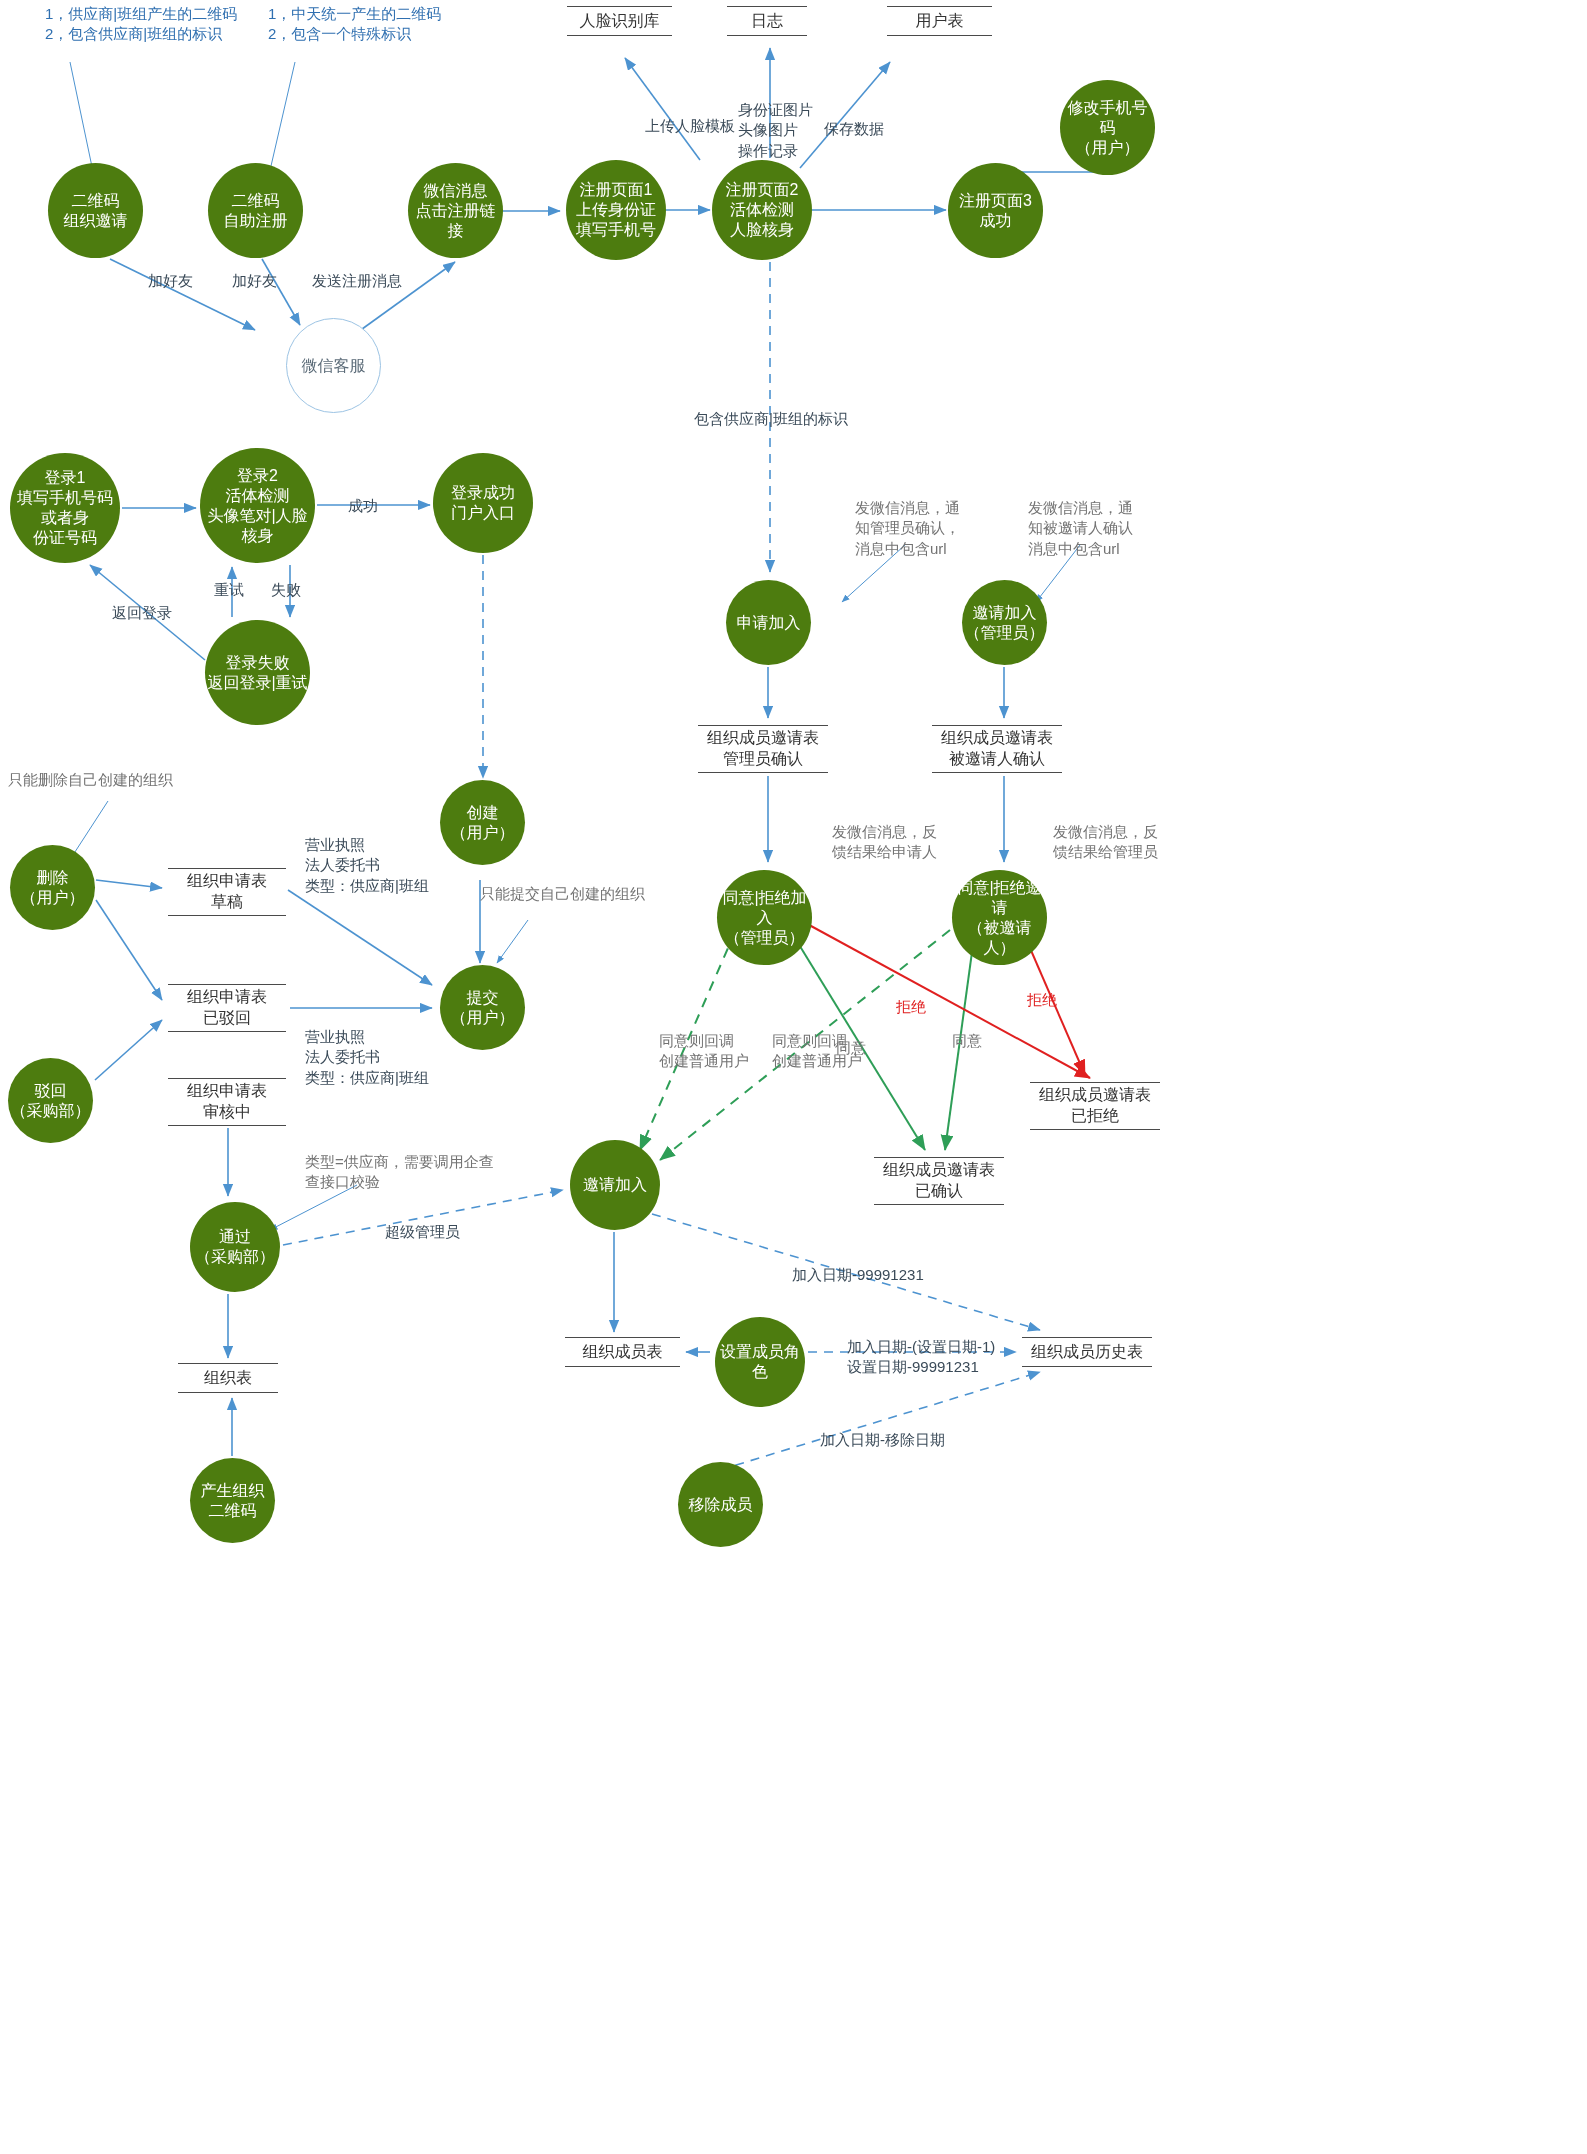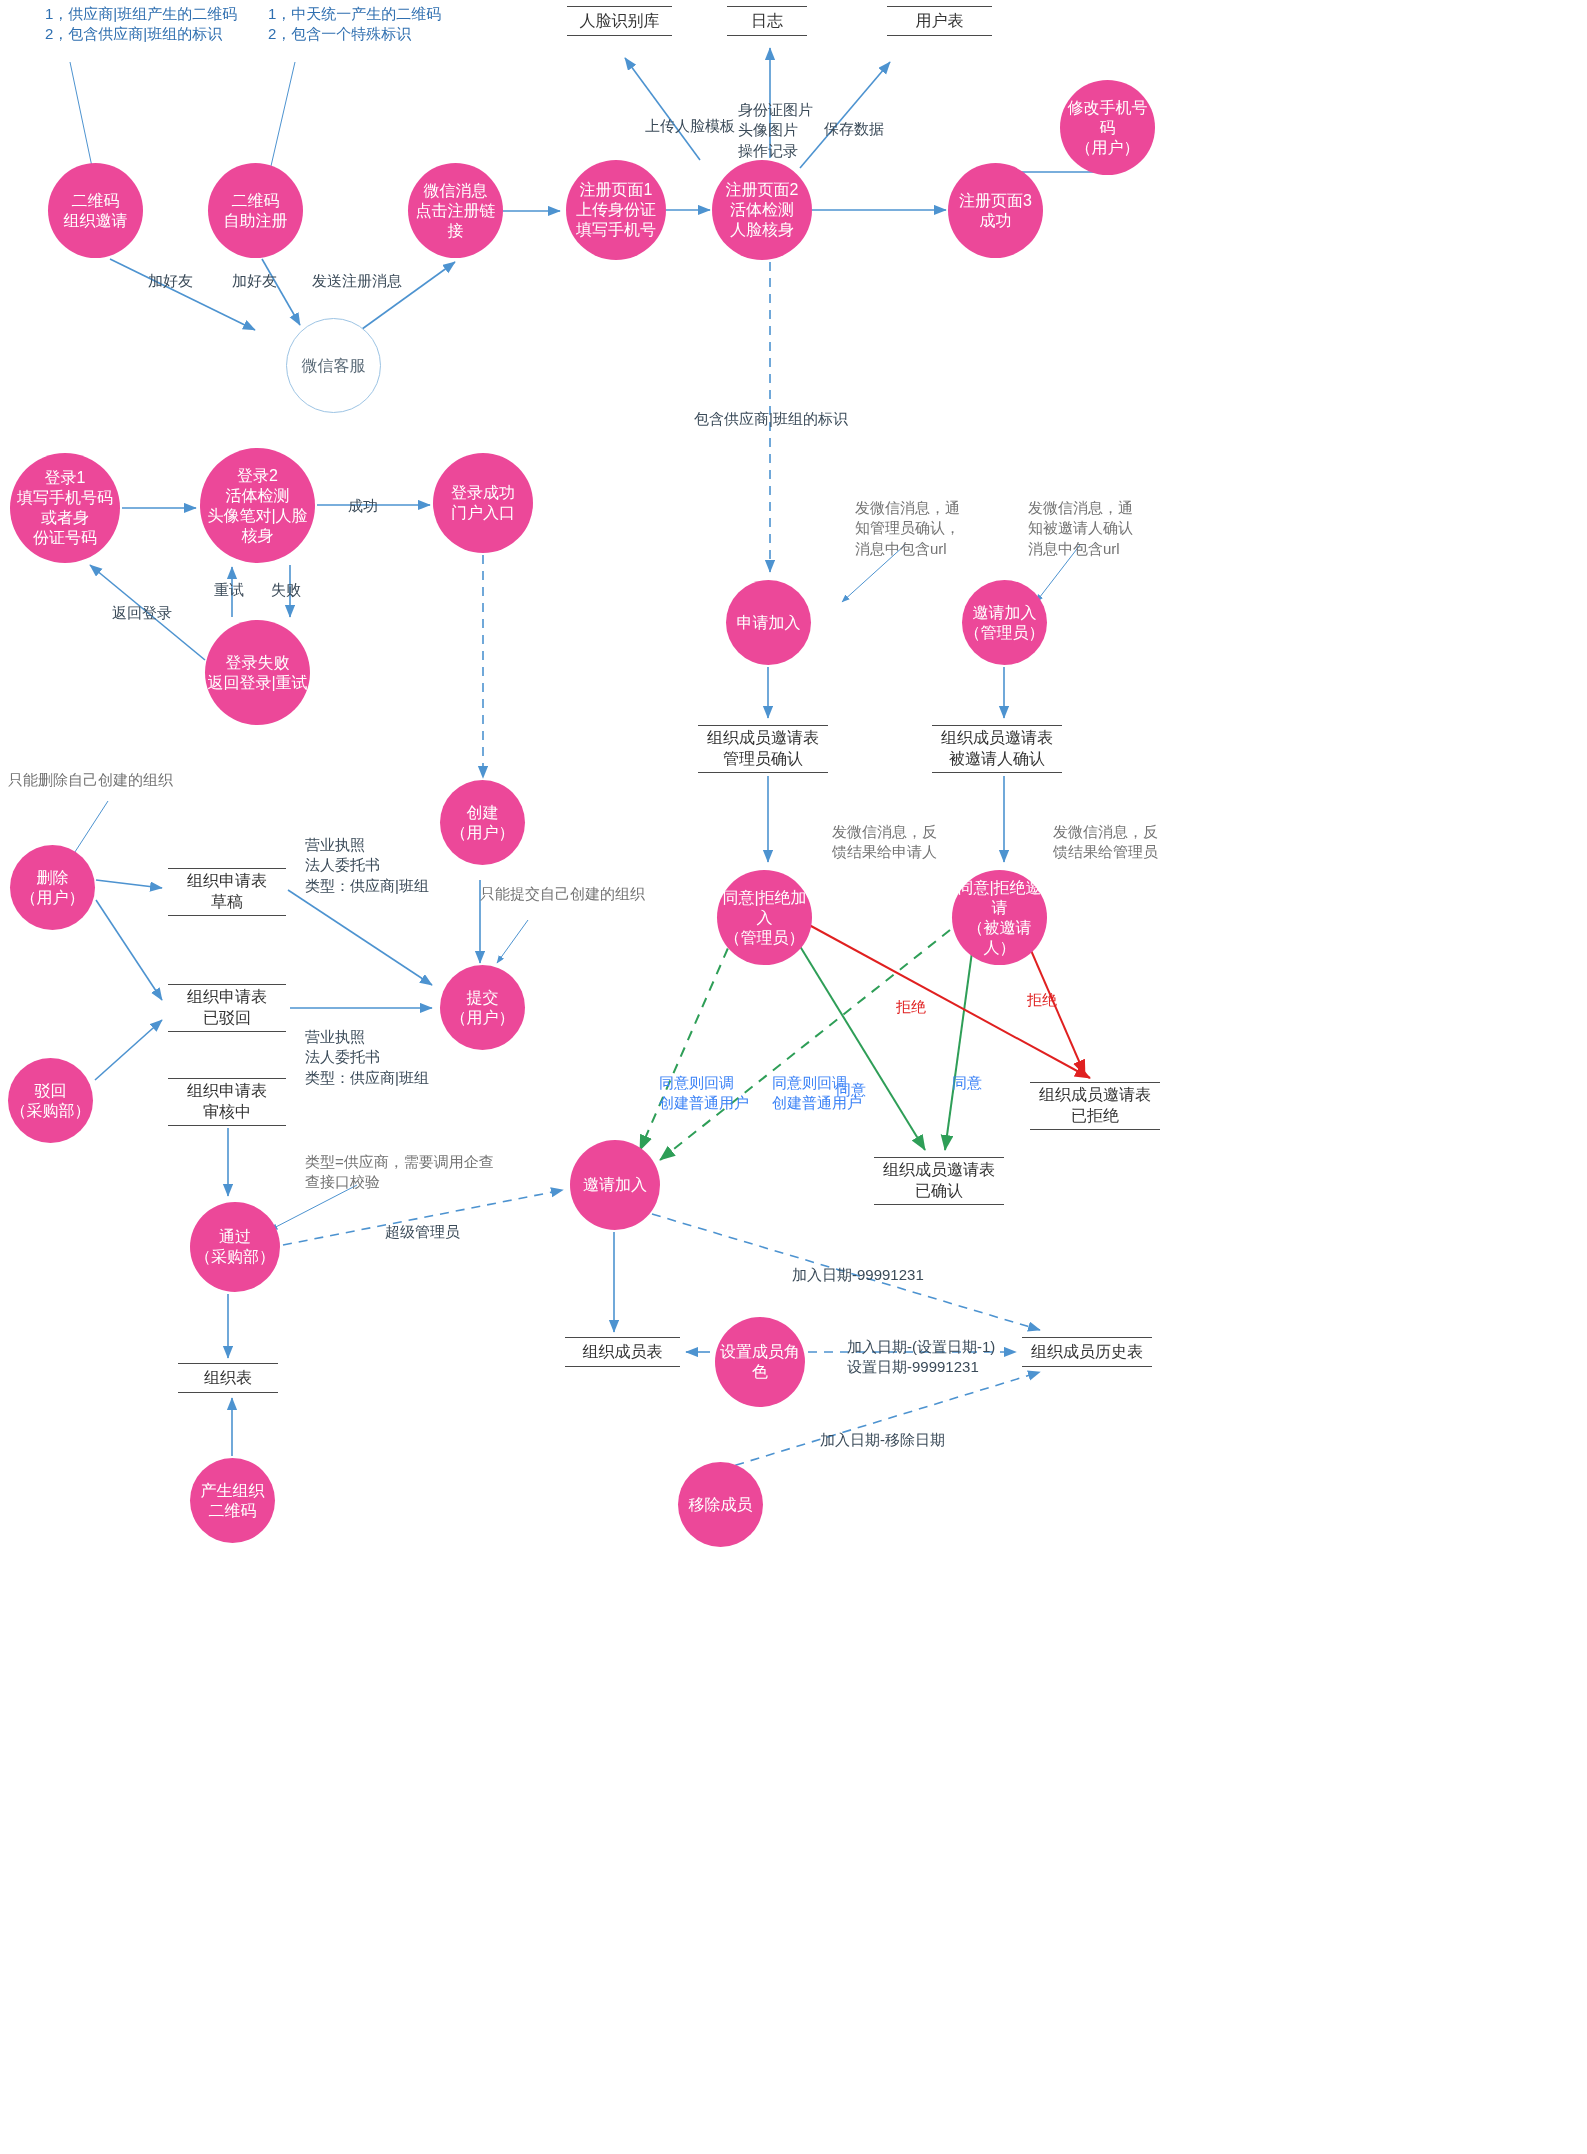--- a/index.html
+++ b/index.html
@@ -1,27 +1,27 @@
 <!DOCTYPE html>
 <html><head>
 <meta charset="utf-8">
 <style>
   html,body{margin:0;padding:0;}
   body{width:1587px;height:2154px;background:#ffffff;font-family:"Liberation Sans","DejaVu Sans",sans-serif;overflow:hidden;}
   #stage{position:relative;width:1587px;height:2154px;}
   svg#edges{position:absolute;left:0;top:0;width:1587px;height:2154px;}
   .node{position:absolute;box-sizing:border-box;display:flex;align-items:center;justify-content:center;text-align:center;}
-  .circle{border-radius:50%;background:#ec4899;color:#ffffff;font-size:16px;line-height:1.25;}
+  .circle{border-radius:50%;background:#4d7c0f;color:#ffffff;font-size:16px;line-height:1.25;}
   .circle.light{background:#ffffff;border:1.5px solid #9dc4e4;color:#5b6b78;}
   .table{background:#ffffff;color:#333333;font-size:16px;line-height:1.3;
          border-top:1.5px solid #4a4a4a;border-bottom:1.5px solid #4a4a4a;}
   .lbl{position:absolute;font-size:15px;line-height:1.35;white-space:pre;}
   .lbl.blue{color:#2f6fb0;}
   .lbl.orange{color:#737373;}
-  .lbl.green{color:#3b82f6;margin-top:42px;}
+  .lbl.green{color:#737373;}
   .lbl.red{color:#e02020;}
   .lbl.dark{color:#3a4a58;}
 </style>
 </head>
 <body>
 
 <div id="stage">
 
   <svg id="edges" viewBox="0 0 1587 2154" preserveAspectRatio="none">
     <defs>

